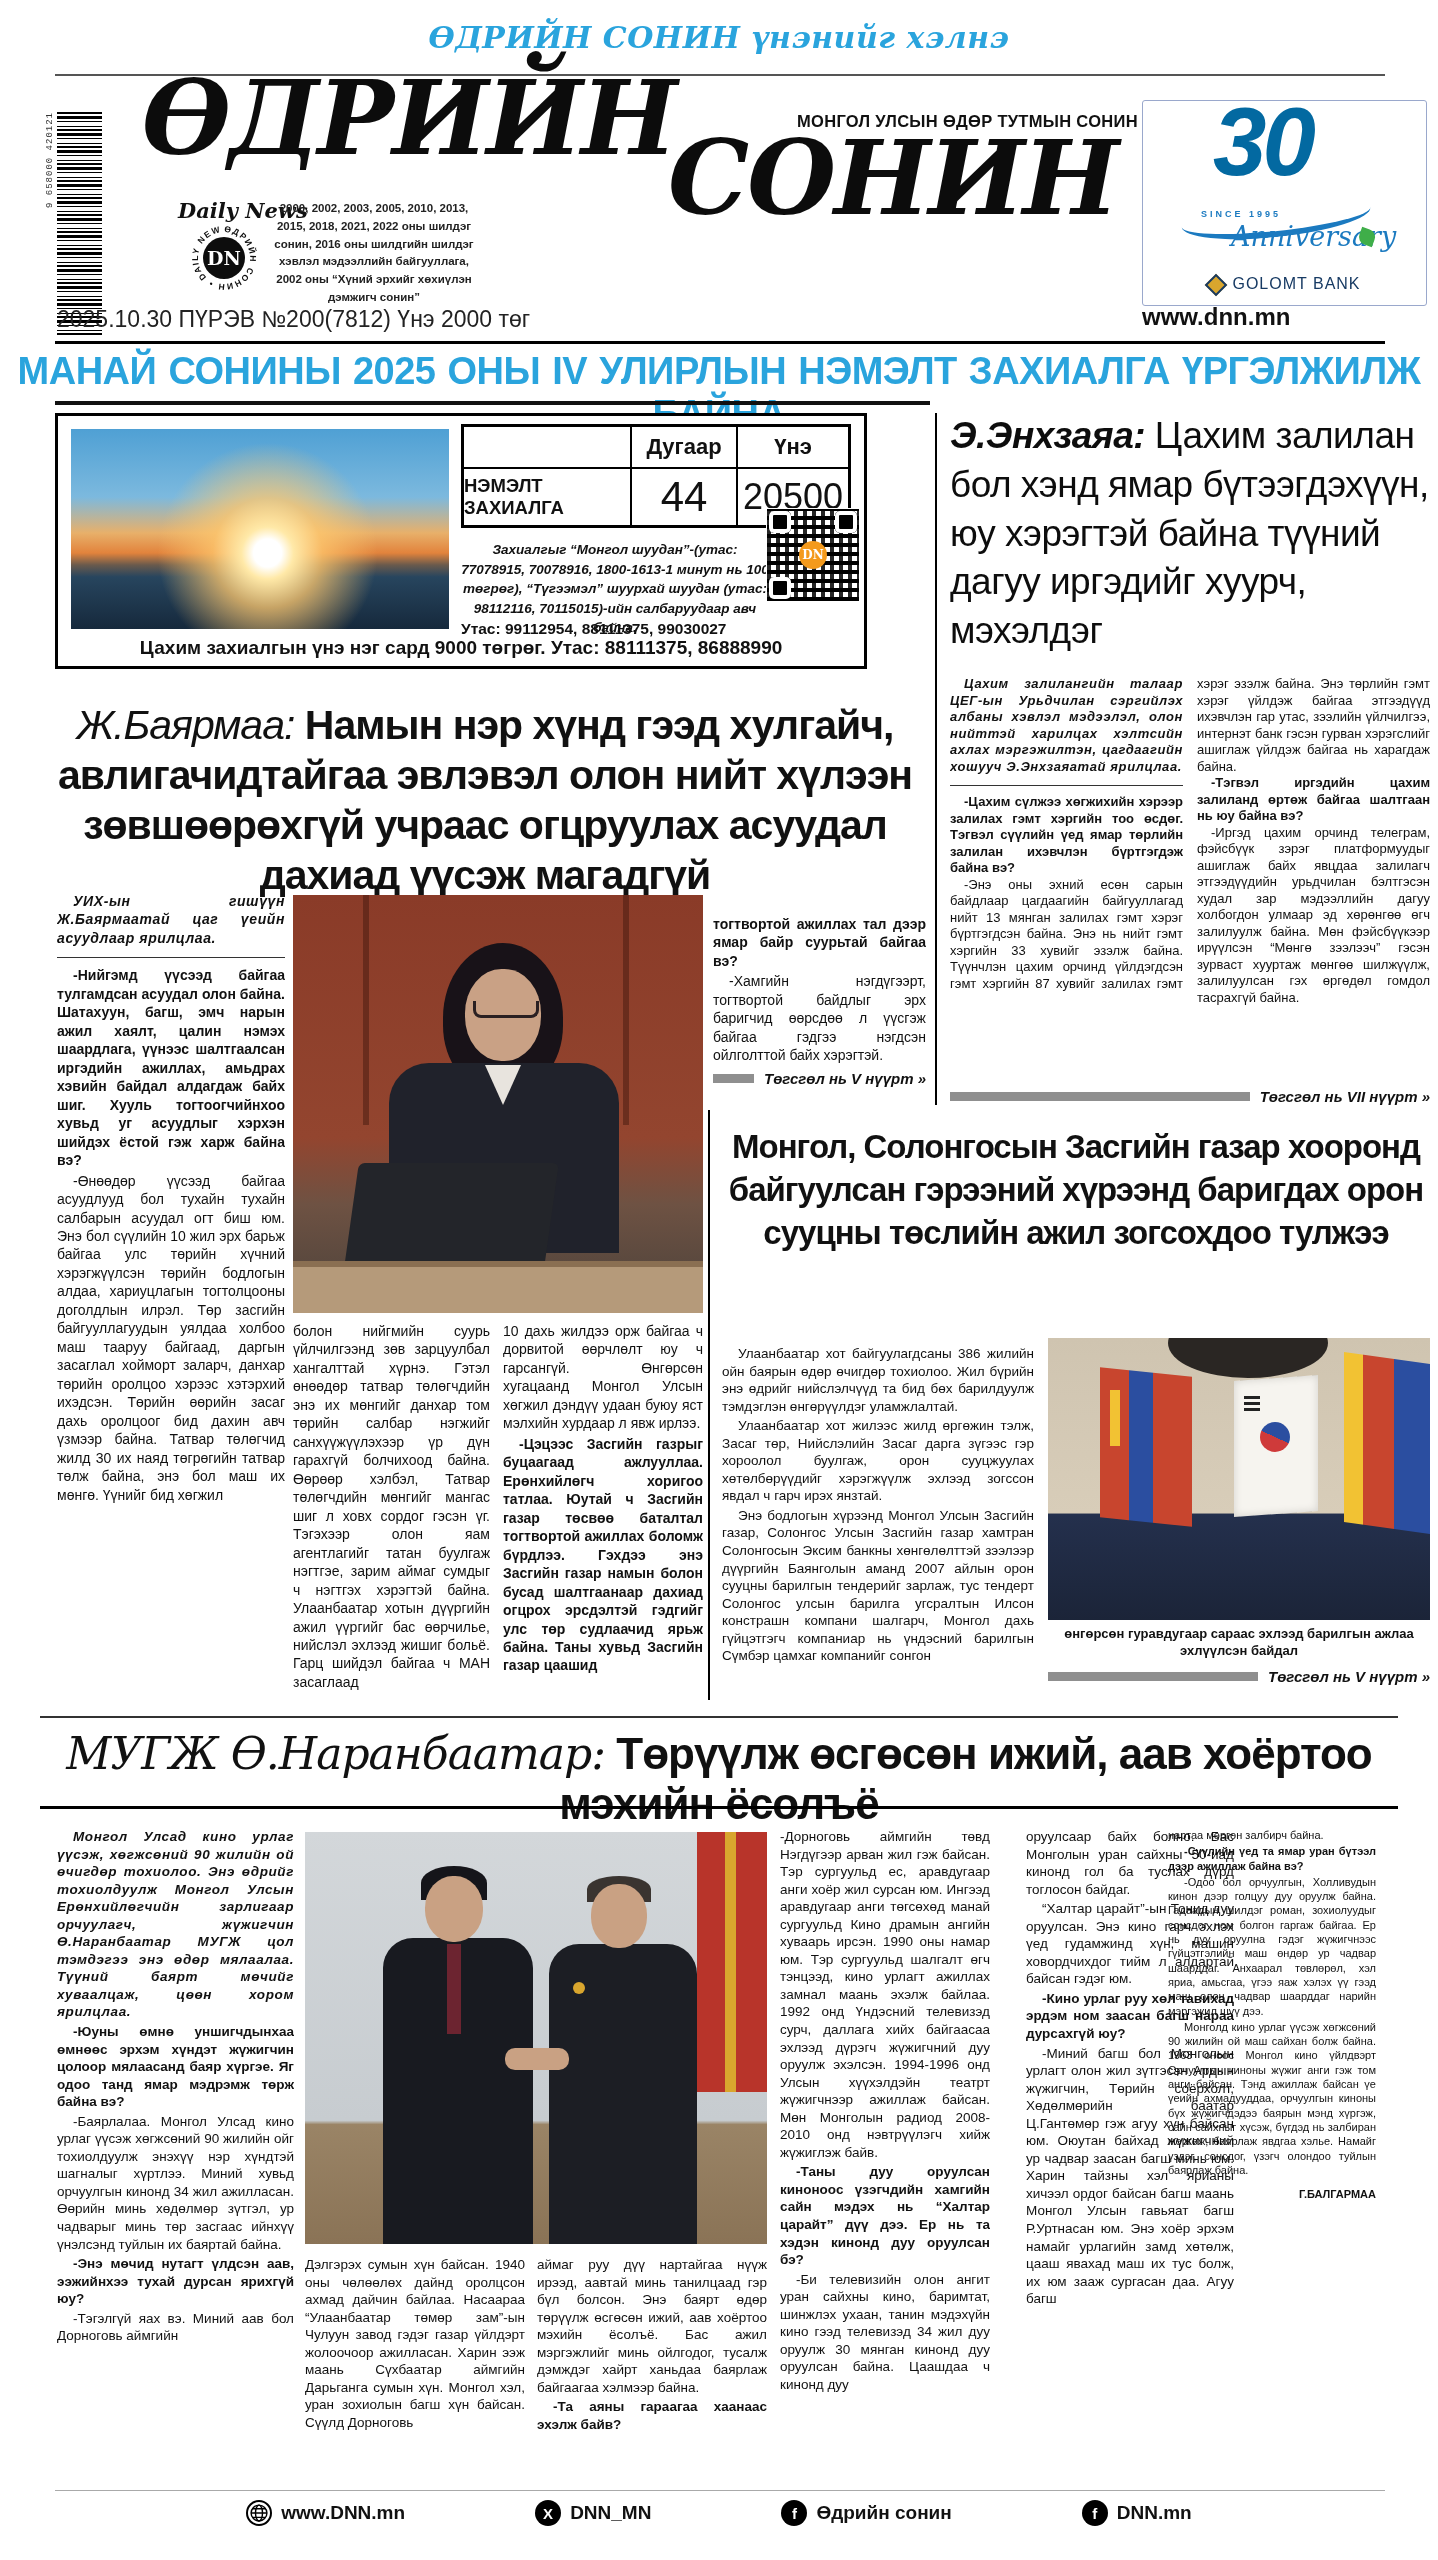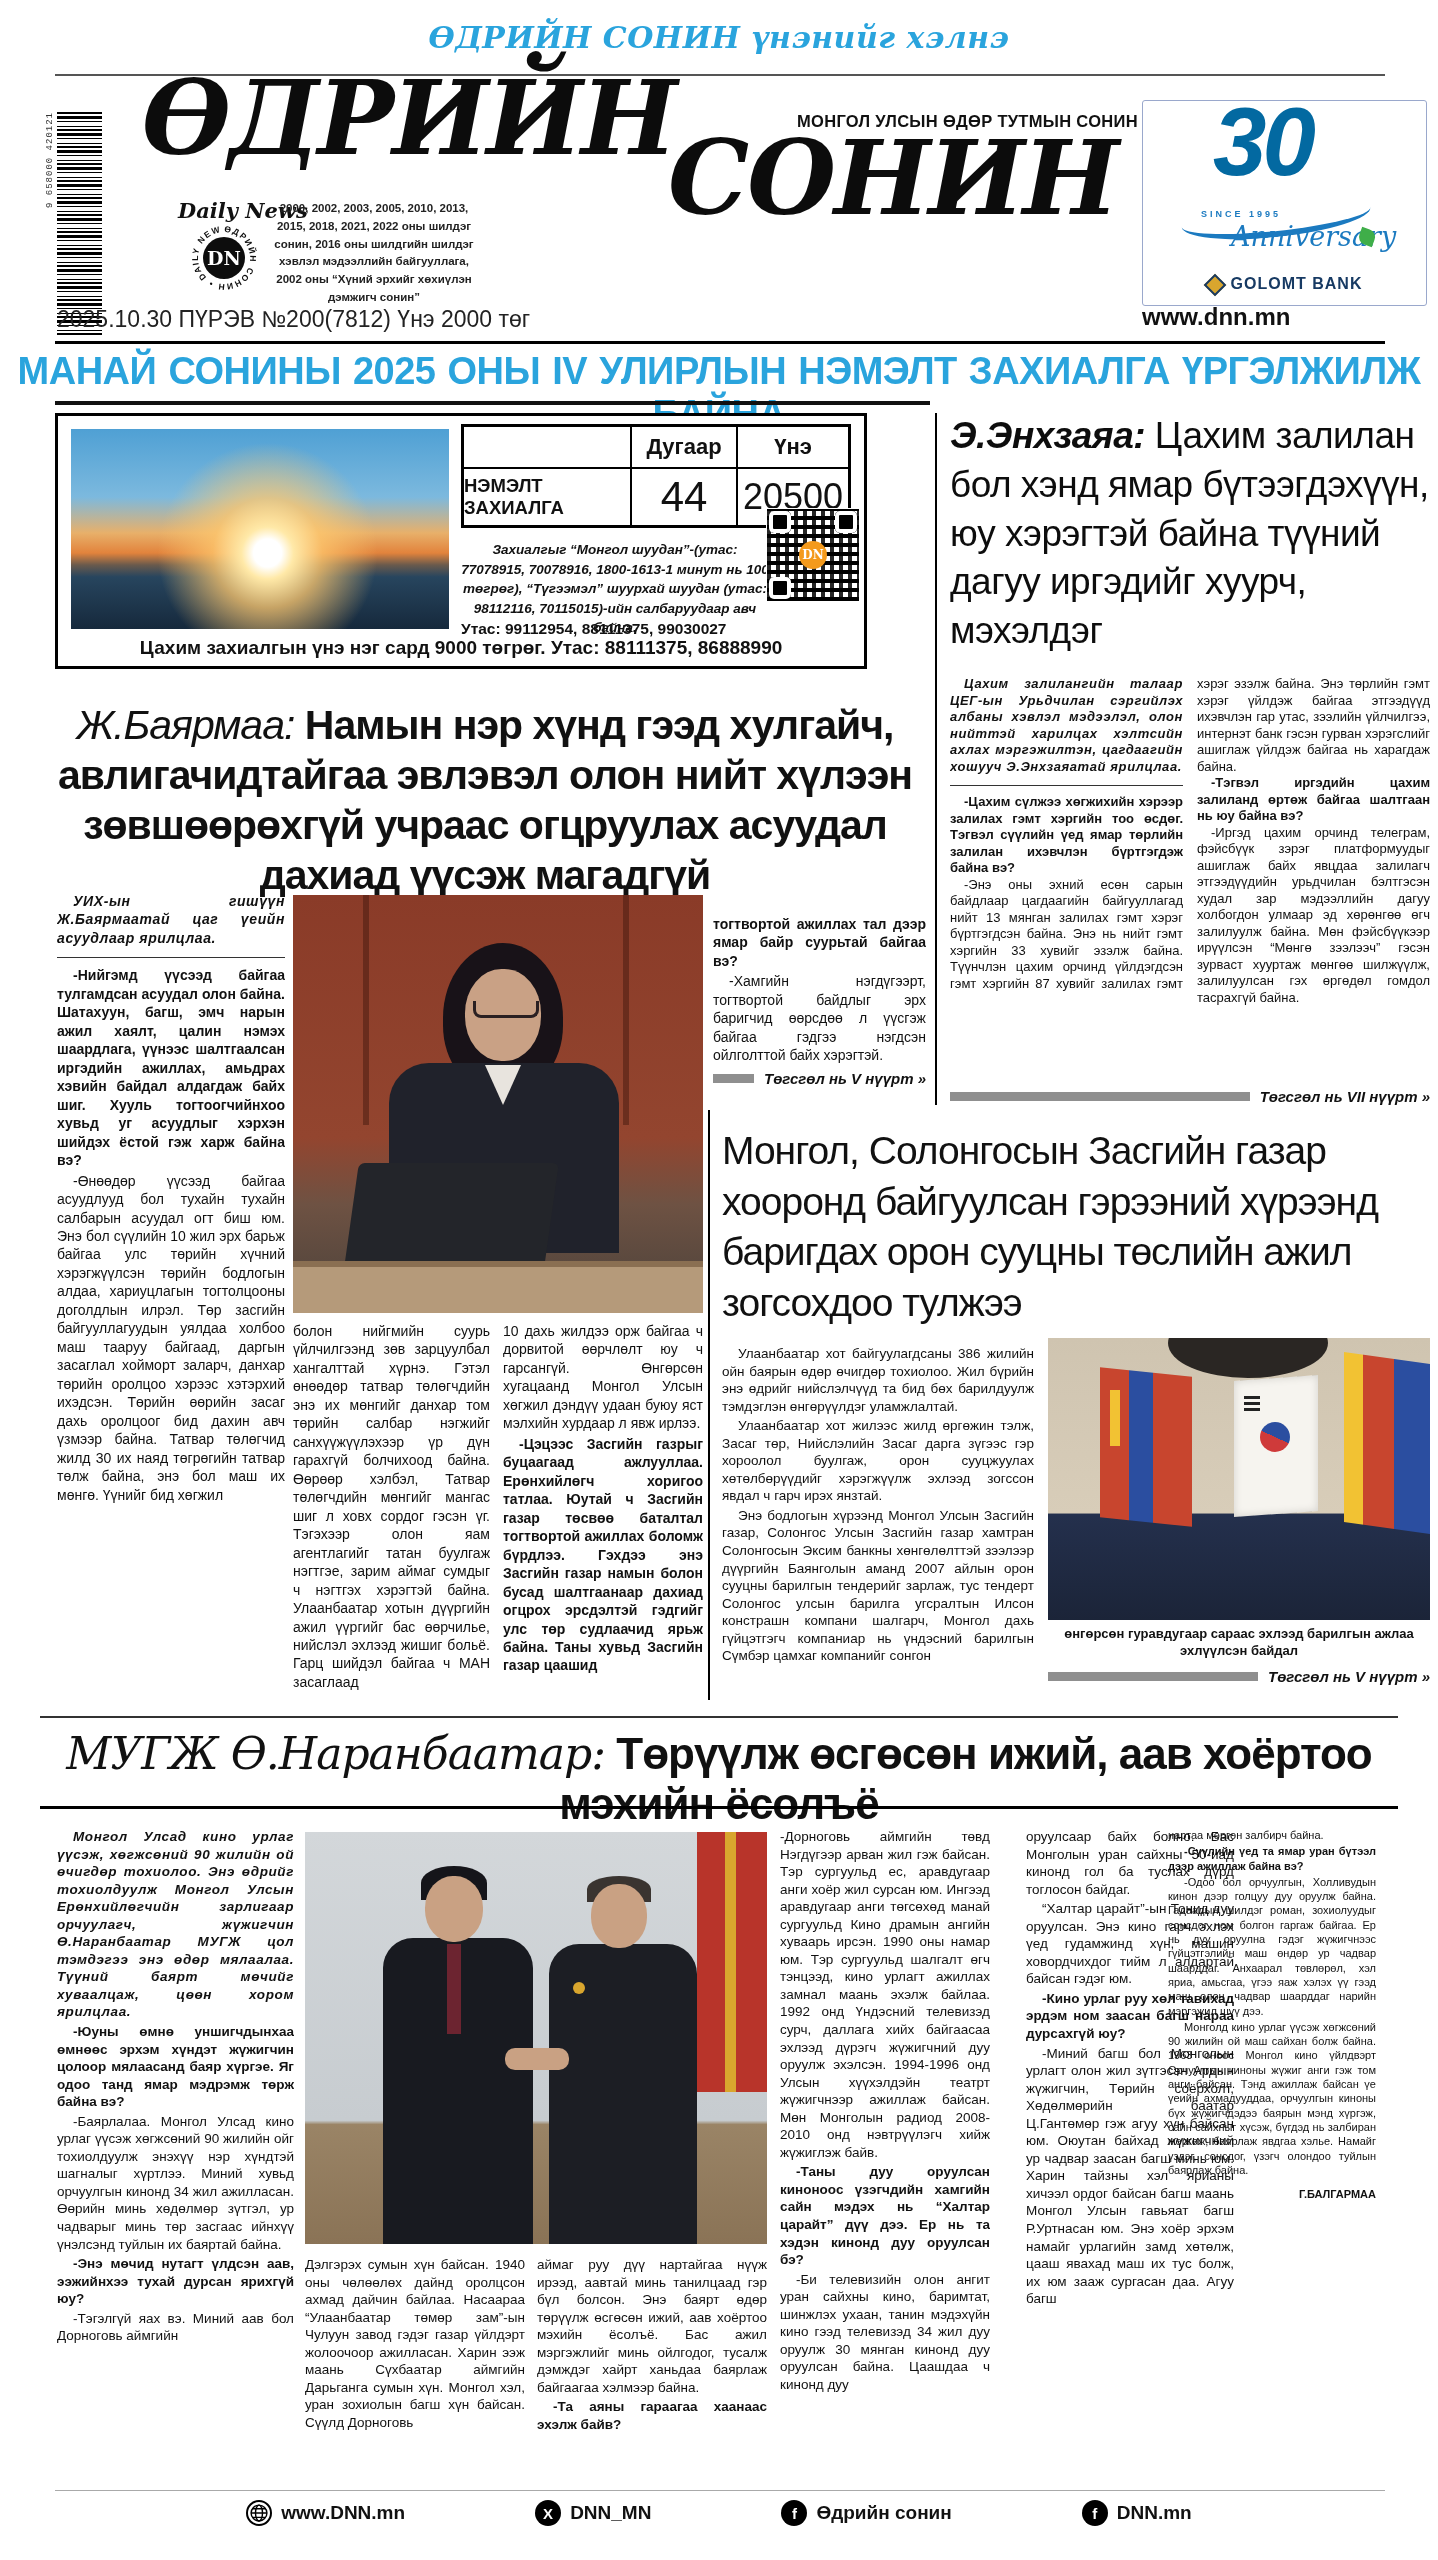--- a/index.html
+++ b/index.html
@@ -31,21 +31,21 @@
           border-radius:3px;background:#fff;}
   .g30{position:absolute;left:70px;top:-14px;font-size:96px;font-weight:800;font-style:italic;
        color:#0369a1;letter-spacing:-4px;}
   .gswoosh{position:absolute;left:38px;top:96px;width:190px;height:34px;border:none;
        border-bottom:6px solid #1b7ac0;border-radius:50%;transform:rotate(-6deg);}
   .gsince{position:absolute;left:58px;top:108px;font-size:9px;letter-spacing:3px;color:#1b7ac0;font-weight:700;}
   .ganniv{position:absolute;left:88px;top:120px;font-family:"DejaVu Serif",serif;font-style:italic;
           font-size:27px;color:#1b7ac0;}
   .gleaf{position:absolute;left:216px;top:128px;width:16px;height:16px;background:#3fae49;
          border-radius:0 50% 0 50%;transform:rotate(20deg);}
-  .gbank{position:absolute;left:0;right:0;bottom:12px;text-align:center;font-size:16px;font-weight:700;
+  .gbank{position:absolute;left:0;right:0;bottom:12px;text-align:center;font-size:16px;font-weight:400;
          color:#173a63;letter-spacing:1px;}
   .gdiamond{display:inline-block;width:12px;height:12px;background:#d9a62e;border:2px solid #173a63;
             transform:rotate(45deg);margin-right:8px;vertical-align:middle;}
   .issue{position:absolute;left:57px;top:306px;font-size:23px;color:#222;}
   .site{position:absolute;left:1142px;top:303px;font-size:24px;font-weight:700;color:#111;}
   .rule-thick{top:341px;left:55px;width:1330px;height:3px;background:#000;}
   
   .banner{position:absolute;top:350px;left:0;right:0;text-align:center;font-size:38px;font-weight:700;
           color:#2aa4dd;letter-spacing:-0.5px;word-spacing:2px;}
   .banner-under{top:401px;left:55px;width:875px;height:4px;background:#111;}
@@ -114,22 +114,22 @@
       transform:skewX(-8deg);border-radius:6px;}
   .bayphoto .desk{position:absolute;left:0;bottom:0;width:100%;height:46px;background:#b59a7a;
       border-top:6px solid #8a6f52;}
   .bay4{left:713px;top:895px;width:213px;height:172px;font-size:14px;line-height:1.32;margin-top:20px;}
   .bay4-cont{left:713px;top:1070px;width:213px;}
   .bay2{left:293px;top:1322px;width:197px;height:378px;font-size:14px;line-height:1.32;}
   .bay3{left:503px;top:1322px;width:200px;height:378px;font-size:14px;line-height:1.32;}
   .vr1{left:935px;top:413px;height:692px;}
   .vr2{left:708px;top:1110px;height:590px;}
   
-  .hou-head{position:absolute;left:722px;top:1126px;width:708px;text-align:left;font-size:39px;
-            font-weight:400;line-height:1.3;letter-spacing:-1px;}
+  .hou-head{position:absolute;left:722px;top:1126px;width:708px;text-align:center;font-size:33px;
+            font-weight:700;line-height:1.3;letter-spacing:-1px;}
   .hou-body{left:722px;top:1345px;width:312px;height:358px;font-size:13.5px;line-height:1.3;}
   .flagsphoto{position:absolute;left:1048px;top:1338px;width:382px;height:282px;overflow:hidden;
      background:linear-gradient(180deg,#cfc4b0 0%,#d8cdb9 62%,#24304d 62.5%,#1b2438 100%);}
   .flagsphoto .arch{position:absolute;left:120px;top:-30px;width:160px;height:70px;border-radius:50%;background:#2a2623;}
   .flagsphoto .mflag{position:absolute;left:52px;top:34px;width:92px;height:150px;transform:skewY(6deg);
      background:linear-gradient(90deg,#c8452e 0 32%,#2b4ea0 32% 58%,#c8452e 58% 100%);}
   .flagsphoto .msym{position:absolute;left:62px;top:52px;width:10px;height:56px;background:#f2c233;}
   .flagsphoto .kflag{position:absolute;left:186px;top:40px;width:84px;height:136px;background:#f6f4ef;
      transform:skewY(-4deg);box-shadow:inset 0 0 8px rgba(0,0,0,.15);}
   .flagsphoto .tae{position:absolute;left:212px;top:84px;width:30px;height:30px;border-radius:50%;

